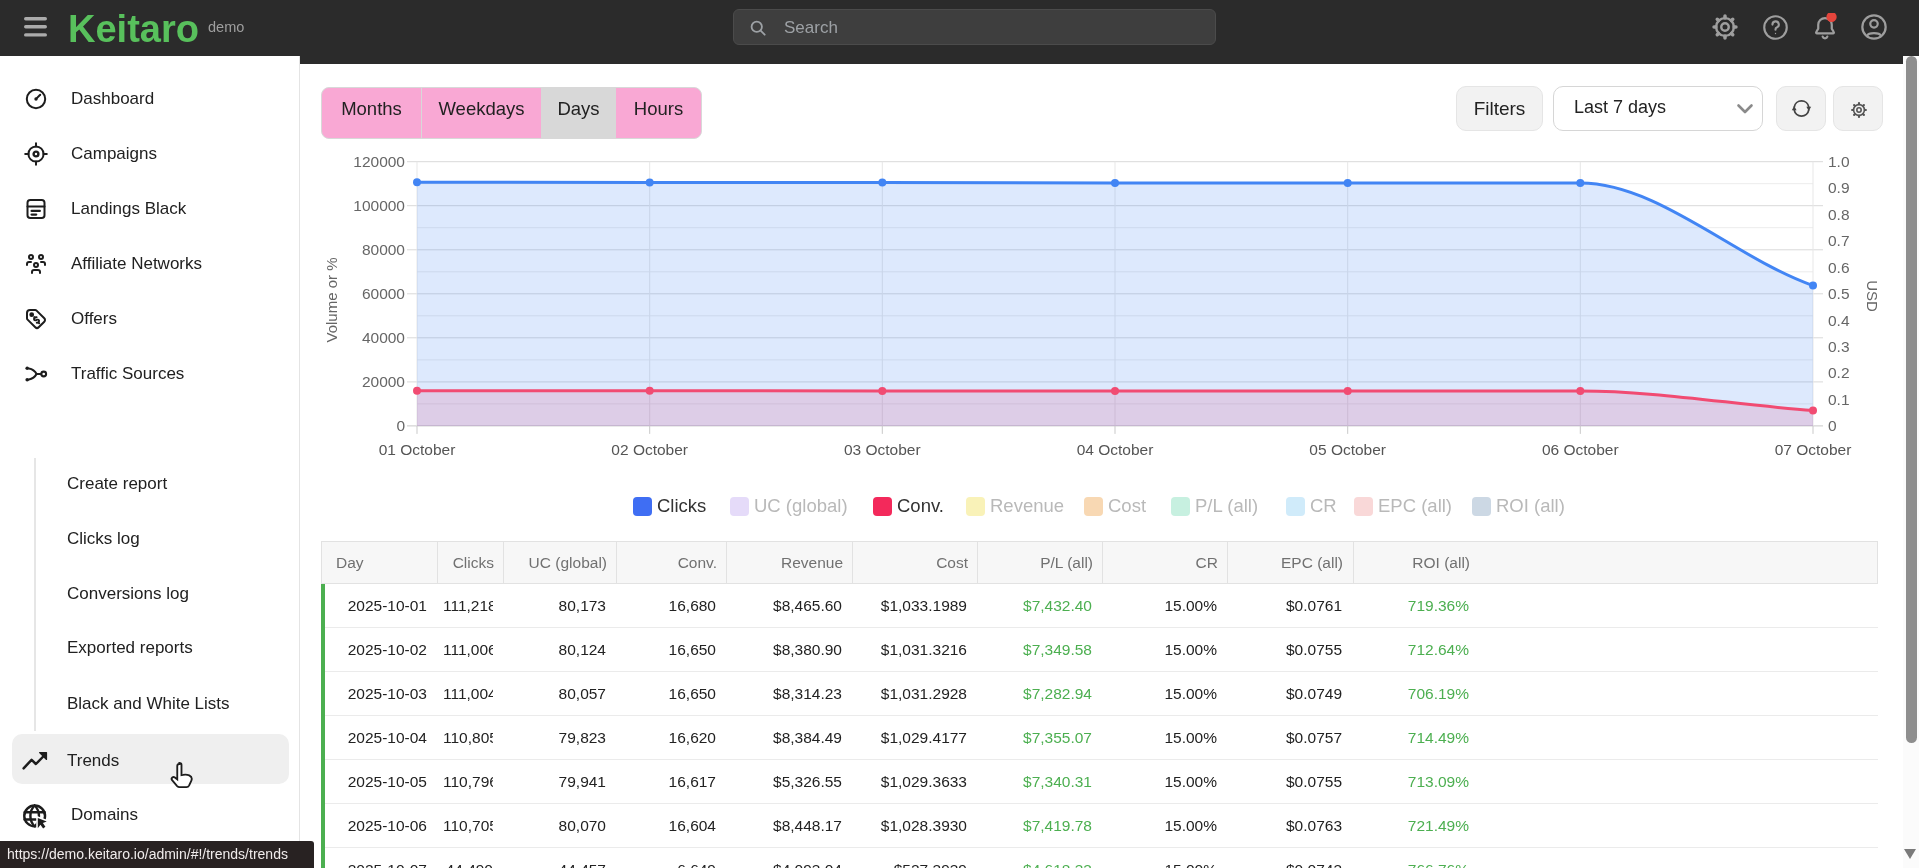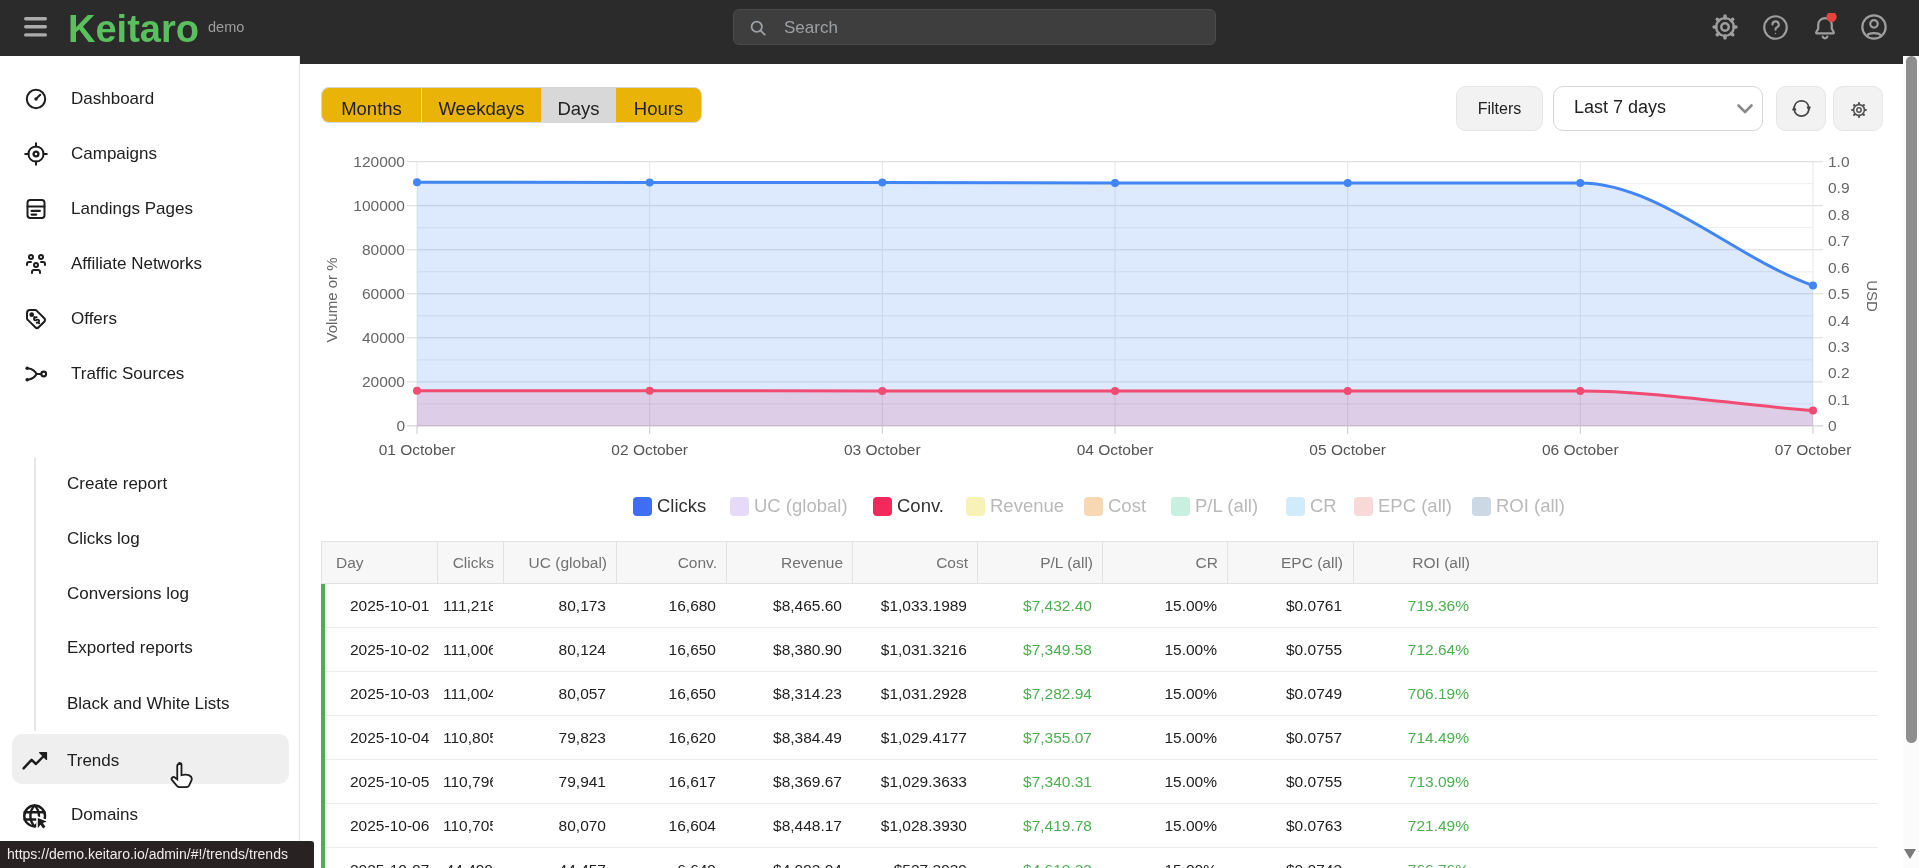--- a/index.html
+++ b/index.html
@@ -27,28 +27,28 @@
   #subline { position:absolute; left:34px; top:402px; width:2px; height:273px; background:#e6e6e6; }
   #trendrow { position:absolute; left:12px; top:678px; width:277px; height:49.5px;
     background:#efefef; border-radius:10px; }
 
   
   #status { position:absolute; left:0; top:841px; width:314px; height:27px; background:#282222;
     color:#f0ecec; font-size:14px; line-height:27px; padding-left:7px; border-top-right-radius:3px;
     white-space:nowrap; overflow:hidden;}
 
   
-  #tabs { position:absolute; left:321px; top:87px; height:36px; display:flex;
-    border:1px solid #d8d8d8; border-radius:8px; overflow:hidden; background:#eab308; }
+  #tabs { position:absolute; left:321px; top:87px; height:52px; display:flex;
+    border:1px solid #d8d8d8; border-radius:8px; overflow:hidden; background:#f9a8d4; }
   #tabs div { height:100%; line-height:42px; text-align:center; font-size:18.5px; color:#222; }
   #tabs div + div { border-left:1px solid #d8d8d8; }
   #tabs .on { background:#d8d8d8; }
   .btn { position:absolute; top:86px; height:45px; border-radius:10px; background:#f2f2f2;
     border:1px solid #e5e5e5; }
-  #filters { left:1456px; width:87px; text-align:center; line-height:43px; font-size:16px; color:#222;}
+  #filters { left:1456px; width:87px; text-align:center; line-height:43px; font-size:19px; color:#222;}
   #select { left:1553px; width:210px; background:#fff; border:1px solid #d6d6d6; }
   #select span { position:absolute; left:20px; top:10px; font-size:18px; color:#222; }
 
   
   #legend { position:absolute; left:0; top:495px; width:1919px; height:20px; }
   .li { position:absolute; top:0; display:flex; align-items:center; }
   .lb2 { width:19px; height:19px; border-radius:4px; margin-right:5px; }
   .lt { font-size:18.5px; color:#b9b9b9; white-space:nowrap; }
   .lt.on { color:#333; }
 
@@ -57,21 +57,21 @@
   #thead { display:flex; height:43px; background:#f7f7f7; border:1px solid #e2e2e2;
     color:#717171; }
   #thead div { line-height:41px; border-left:1px solid #e2e2e2; text-align:right;
     padding-right:9px; white-space:nowrap; overflow:hidden; }
   #thead div:first-child { border-left:none; text-align:left; padding-left:14px; }
   #thead div:last-child { border-left:none; }
   .tr .c2 { width:57px; padding:0 0 0 7px; margin-right:9px; }
   .tr { display:flex; height:44px; border-bottom:1px solid #ebebeb; position:relative; }
   .tr:before { content:""; position:absolute; left:0; top:0; width:4px; height:44px; background:#4caf50; }
   .tr div { line-height:43px; text-align:right; padding-right:9px; white-space:nowrap; overflow:hidden; }
-  .tr div:first-child { text-align:left; padding-left:29px; }
+  .tr div:first-child { text-align:right; padding-left:10px; }
   .green { color:#4caf50; }
   .c1 { width:115px; } .c2 { width:66px; } .c3 { width:113px; } .c4 { width:110px; }
   .c5 { width:126px; } .c6 { width:125px; } .c7 { width:125px; } .c8 { width:125px; }
   .c9 { width:126px; padding-right:10px !important;} .c10 { width:128px; padding-right:11px !important; }
   .c11 { flex:1; }
 
   
   #sbtrack { position:absolute; left:1903px; top:56px; width:16px; height:812px; background:#fbfbfb; }
   #sbthumb { position:absolute; left:2.5px; top:0px; width:11px; height:687px; background:#8e8e8e;
     border-radius:5.5px; }
@@ -138,21 +138,21 @@
     </svg>
       <span class="lb">Campaigns</span>
   </div>
   <div class="mi" style="top:126px;">
     <svg class="ic" width="24" height="24" viewBox="0 0 24 24" fill="none" stroke="#1d1d1d" stroke-width="2" stroke-linecap="round" stroke-linejoin="round">
       <rect x="3.5" y="3" width="17" height="18" rx="2.8"></rect>
         <path d="M3.5 9.4h17"></path>
       <path d="M7.6 13.9h8.2" stroke-width="2.3"></path>
         <path d="M7.6 17.6h4.6" stroke-width="2.3"></path>
     </svg>
-      <span class="lb">Landings Pages</span>
+      <span class="lb">Landings Black</span>
   </div>
   <div class="mi" style="top:181px;">
     <svg class="ic" width="24" height="24" viewBox="0 0 24 24" fill="none" stroke="#1d1d1d" stroke-width="2" stroke-linecap="round" stroke-linejoin="round">
       <path d="M10 13a2 2 0 1 0 4 0a2 2 0 1 0-4 0"></path>
       <path d="M8 21v-1a2 2 0 0 1 2-2h4a2 2 0 0 1 2 2v1"></path>
       <path d="M15 5a2 2 0 1 0 4 0a2 2 0 1 0-4 0"></path>
       <path d="M17 10h2a2 2 0 0 1 2 2v1"></path>
       <path d="M5 5a2 2 0 1 0 4 0a2 2 0 1 0-4 0"></path>
       <path d="M3 13v-1a2 2 0 0 1 2-2h2"></path>
     </svg>
@@ -437,21 +437,21 @@
       <div class="c8">15.00%</div>
       <div class="c9">$0.0757</div>
     <div class="c10 green">714.49%</div>
       <div class="c11"></div>
   </div>
   <div class="tr">
     <div class="c1">2025-10-05</div>
       <div class="c2">110,796</div>
       <div class="c3">79,941</div>
     <div class="c4">16,617</div>
-      <div class="c5">$8,369.67</div>
+      <div class="c5">$5,326.55</div>
       <div class="c6">$1,029.3633</div>
     <div class="c7 green">$7,340.31</div>
       <div class="c8">15.00%</div>
       <div class="c9">$0.0755</div>
     <div class="c10 green">713.09%</div>
       <div class="c11"></div>
   </div>
   <div class="tr">
     <div class="c1">2025-10-06</div>
       <div class="c2">110,705</div>

